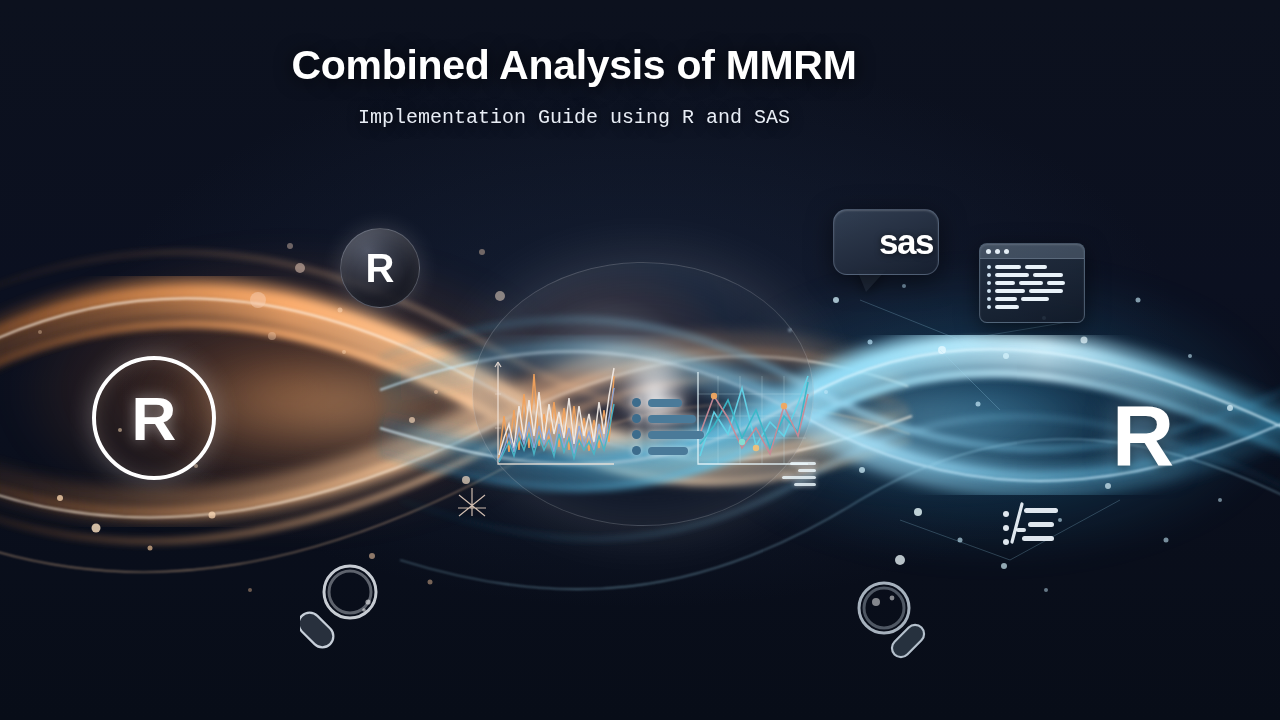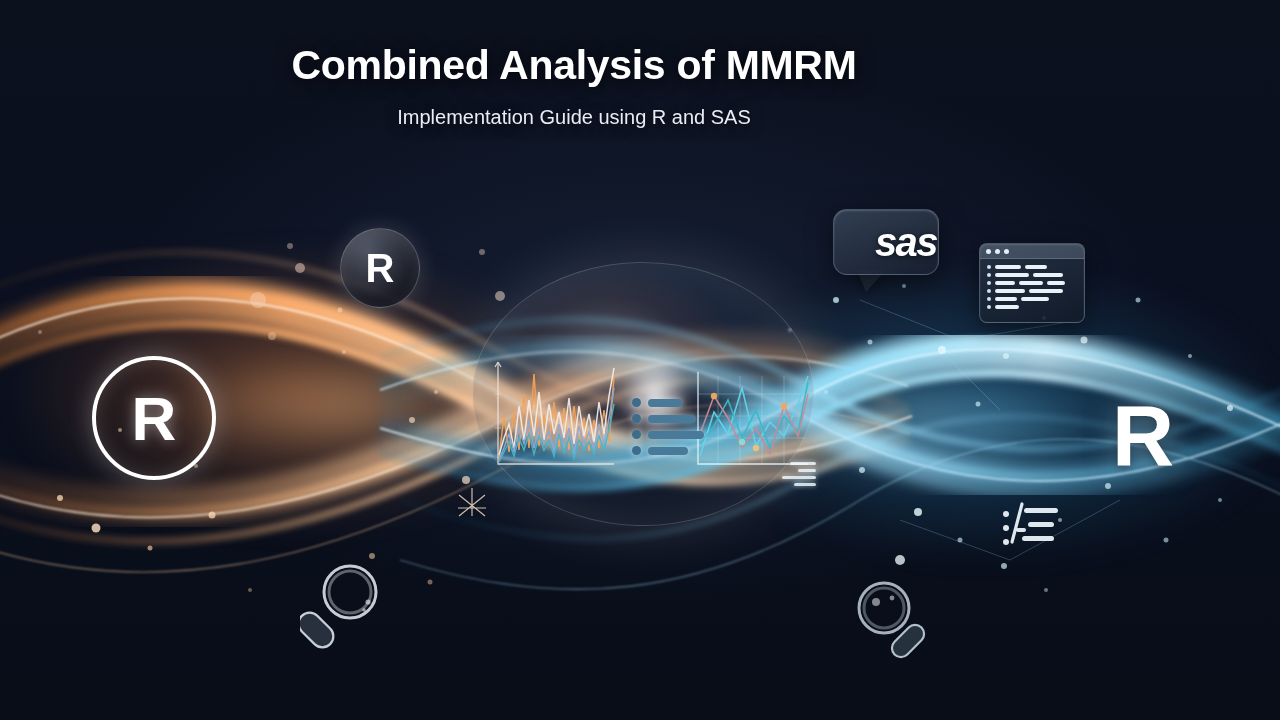--- a/index.html
+++ b/index.html
@@ -25,21 +25,21 @@
     background:radial-gradient(ellipse 50% 50% at 50% 50%, rgba(150,225,255,.42), rgba(120,210,255,0) 72%);
     filter:blur(18px);}
 
   svg.layer{position:absolute;inset:0;width:1280px;height:720px;}
 
   
   .titlewrap{position:absolute;left:0;top:40px;width:1148px;text-align:center;z-index:40;}
   .title{color:#fff;font-size:41px;font-weight:bold;line-height:1.22;letter-spacing:-.3px;
          text-shadow:0 2px 18px rgba(0,0,0,.75);}
   .subtitle{margin-top:16px;color:#e8edf5;font-size:20px;font-weight:400;
-            text-shadow:0 2px 14px rgba(0,0,0,.7);}
+            text-shadow:0 2px 14px rgba(0,0,0,.7);font-family:Liberation Mono, monospace;}
 
   
   .r-circle{position:absolute;left:92px;top:356px;width:116px;height:116px;border-radius:50%;
     border:4px solid #ffffff;display:flex;align-items:center;justify-content:center;
     color:#fff;font-size:62px;font-weight:bold;z-index:30;
     box-shadow:0 0 26px rgba(255,255,255,.28), inset 0 0 18px rgba(255,220,190,.18);
     text-shadow:0 0 14px rgba(255,255,255,.45);}
 
   .r-sphere{position:absolute;left:340px;top:228px;width:78px;height:78px;border-radius:50%;
     background:radial-gradient(circle at 34% 28%, rgba(120,125,140,.60), rgba(28,30,40,.92) 62%, rgba(14,16,24,.96) 100%);
@@ -49,21 +49,21 @@
     box-shadow:0 0 22px rgba(255,255,255,.16), inset 0 8px 16px rgba(255,255,255,.12);}
 
   .r-plain{position:absolute;left:1112px;top:386px;color:#ffffff;font-size:86px;font-weight:bold;
     z-index:30;text-shadow:0 0 30px rgba(170,225,255,.55), 0 2px 10px rgba(0,0,0,.5);}
 
   .sas-bubble{position:absolute;left:833px;top:209px;width:104px;height:64px;border-radius:14px;
     background:linear-gradient(160deg, rgba(58,72,92,.82), rgba(24,32,48,.88));
     border:1px solid rgba(170,190,215,.30);z-index:30;
     display:flex;align-items:center;justify-content:center;
     box-shadow:0 6px 26px rgba(0,0,0,.5), inset 0 1px 2px rgba(255,255,255,.18);}
-  .sas-bubble .sas-text{color:#fff;font-size:40px;font-weight:bold;font-style:italic;letter-spacing:-1.5px;
+  .sas-bubble .sas-text{color:#fff;font-size:35px;font-weight:bold;letter-spacing:-1.5px;
     text-shadow:0 1px 6px rgba(0,0,0,.6);margin-left:40px;}
   .sas-tail{position:absolute;left:857px;top:270px;width:0;height:0;z-index:29;
     border-left:9px solid transparent;border-right:20px solid transparent;
     border-top:22px solid rgba(34,44,62,.86);filter:drop-shadow(0 3px 6px rgba(0,0,0,.45));}
 
   .code-win{position:absolute;left:979px;top:243px;width:104px;height:78px;border-radius:8px;
     background:linear-gradient(165deg, rgba(42,56,74,.80), rgba(18,26,40,.88));
     border:1px solid rgba(170,195,220,.34);z-index:30;overflow:hidden;
     box-shadow:0 6px 22px rgba(0,0,0,.5), inset 0 1px 2px rgba(255,255,255,.16);}
   .code-bar{height:14px;background:rgba(180,200,220,.22);display:flex;align-items:center;gap:4px;padding-left:6px;

